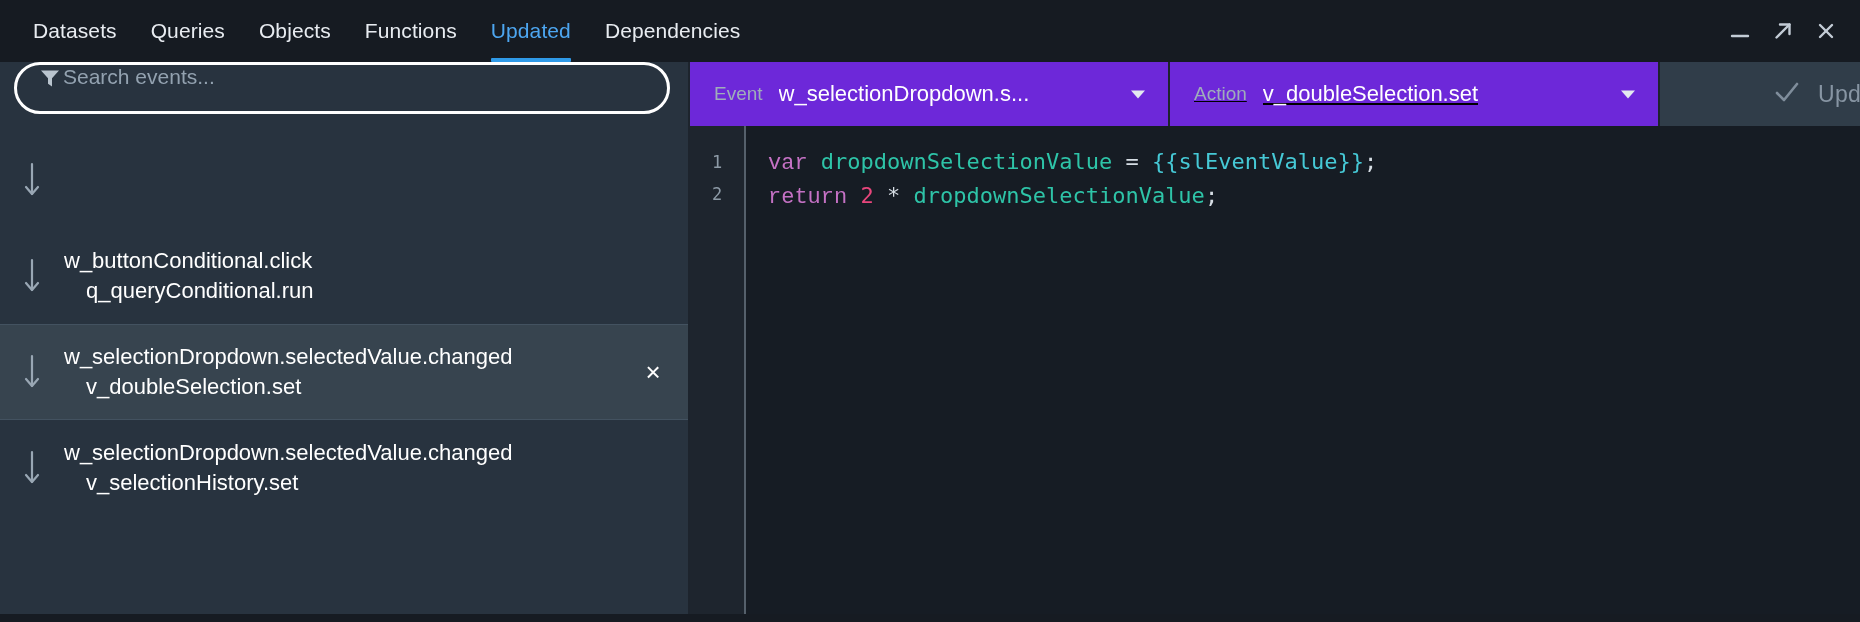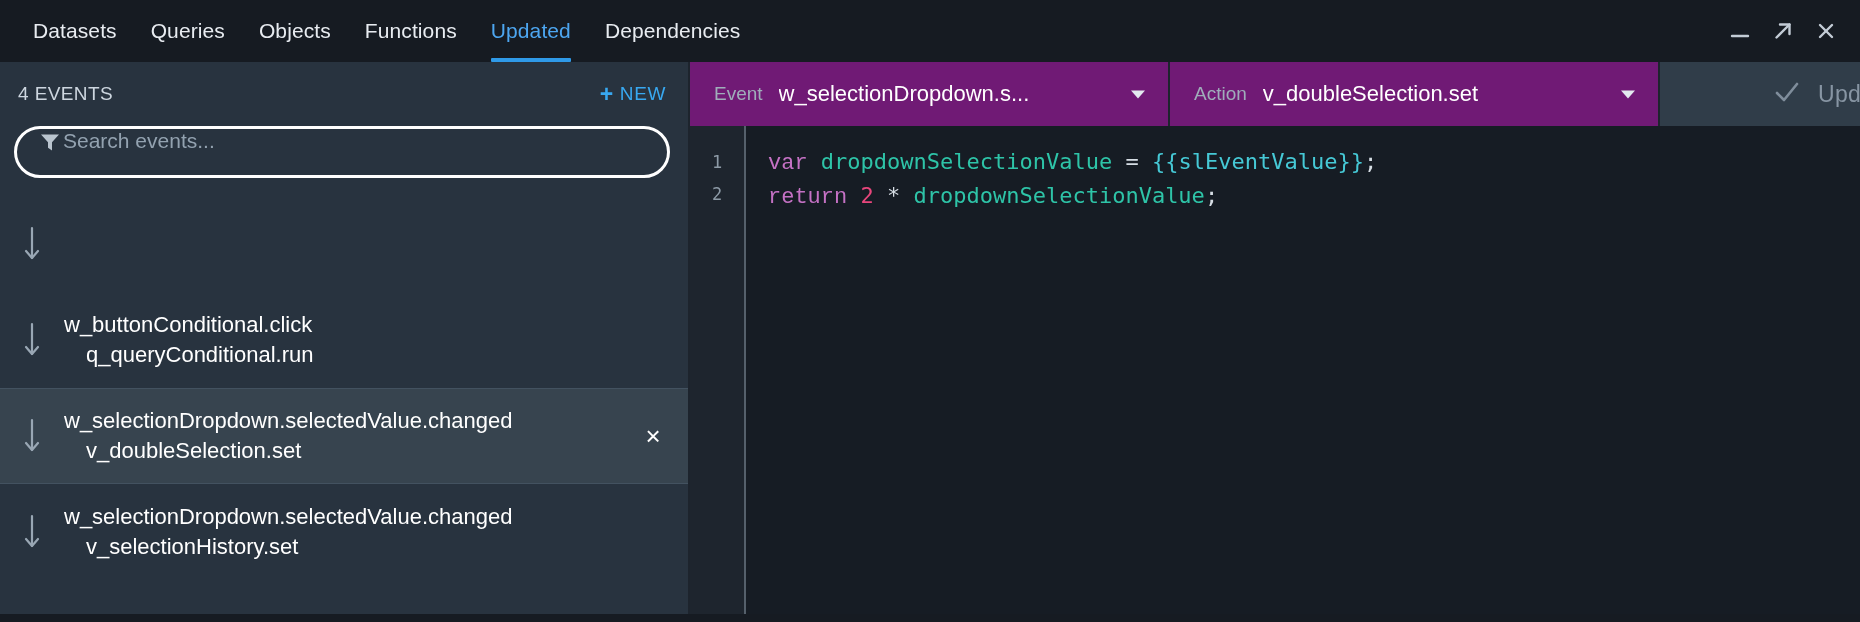--- a/index.html
+++ b/index.html
@@ -100,33 +100,33 @@
   .ev .name { font-size:22px; color:#ffffff; line-height:1.38; white-space:nowrap; }
   .ev .act  { font-size:22px; color:#ffffff; line-height:1.38; padding-left:22px; white-space:nowrap; }
   .ev .close {
     flex:0 0 70px; display:flex; align-items:center; justify-content:center;
     font-size:26px; color:#ffffff; cursor:pointer;
   }
   .ev .close.hidden { visibility:hidden; }
 
   
   .right { flex:1 1 auto; display:flex; flex-direction:column; min-width:0; background:#1a212a; }
-  .toolbar { height:64px; flex:0 0 64px; display:flex; align-items:stretch; background:#701a75; }
+  .toolbar { height:64px; flex:0 0 64px; display:flex; align-items:stretch; background:#6d28d9; }
   .tb-field {
     display:flex; align-items:center;
     padding:0 20px 0 24px;
     border-right:2px solid #1d242d;
     cursor:pointer;
     min-width:0;
   }
   .tb-field .lbl { font-size:19px; color:#9fadba; margin-right:16px; white-space:nowrap; }
   .tb-field .val { font-size:22px; color:#ffffff; white-space:nowrap; overflow:hidden; text-overflow:ellipsis; }
   .tb-field .caret { margin-left:auto; padding-left:26px; display:flex; align-items:center; }
   .tb-field.event  { width:480px; flex:0 0 480px; }
-  .tb-field.action { width:490px; flex:0 0 490px; }
+  .tb-field.action { width:490px; flex:0 0 490px;text-decoration:underline; }
   .tb-updated {
     margin-left:auto;
     width:360px; flex:0 0 360px;
     background:#303d49;
     display:flex; align-items:center; justify-content:center; gap:17px;
     cursor:default;
   }
   .tb-updated .lab { font-size:23px; color:#8795a3; letter-spacing:.3px; }
 
   
@@ -204,27 +204,20 @@
             </g>
           </svg>
       </div>
     </div>
   </div>
 
   <div class="body">
 
     <div class="sidebar">
 
-      <div class="sb-head">
-        <span class="sb-title">4 EVENTS</span>
-        <span class="sb-new">
-          <span class="plus">+</span>
-          <span>NEW</span>
-        </span>
-      </div>
 
       <div class="sb-search">
         <span class="funnel">
           <svg width="26" height="26" viewBox="0 0 26 26">
               <path d="M4 5.5 L22 5.5 L15 13.2 L15 21.5 L11 18.8 L11 13.2 Z" fill="#b9c4ce"></path>
             </svg>
         </span>
         <input type="text" placeholder="Search events..." style="">
       </div>
 

